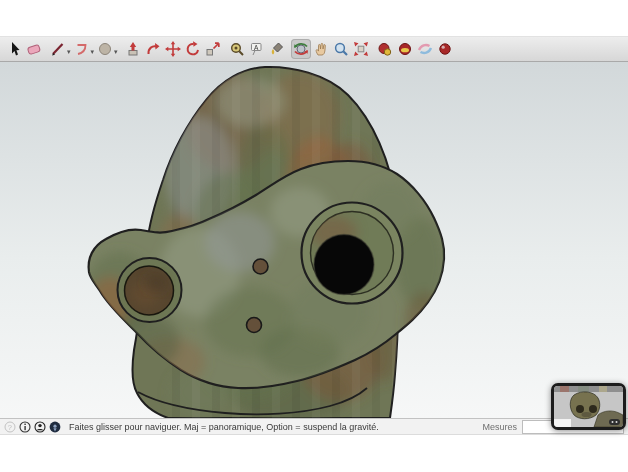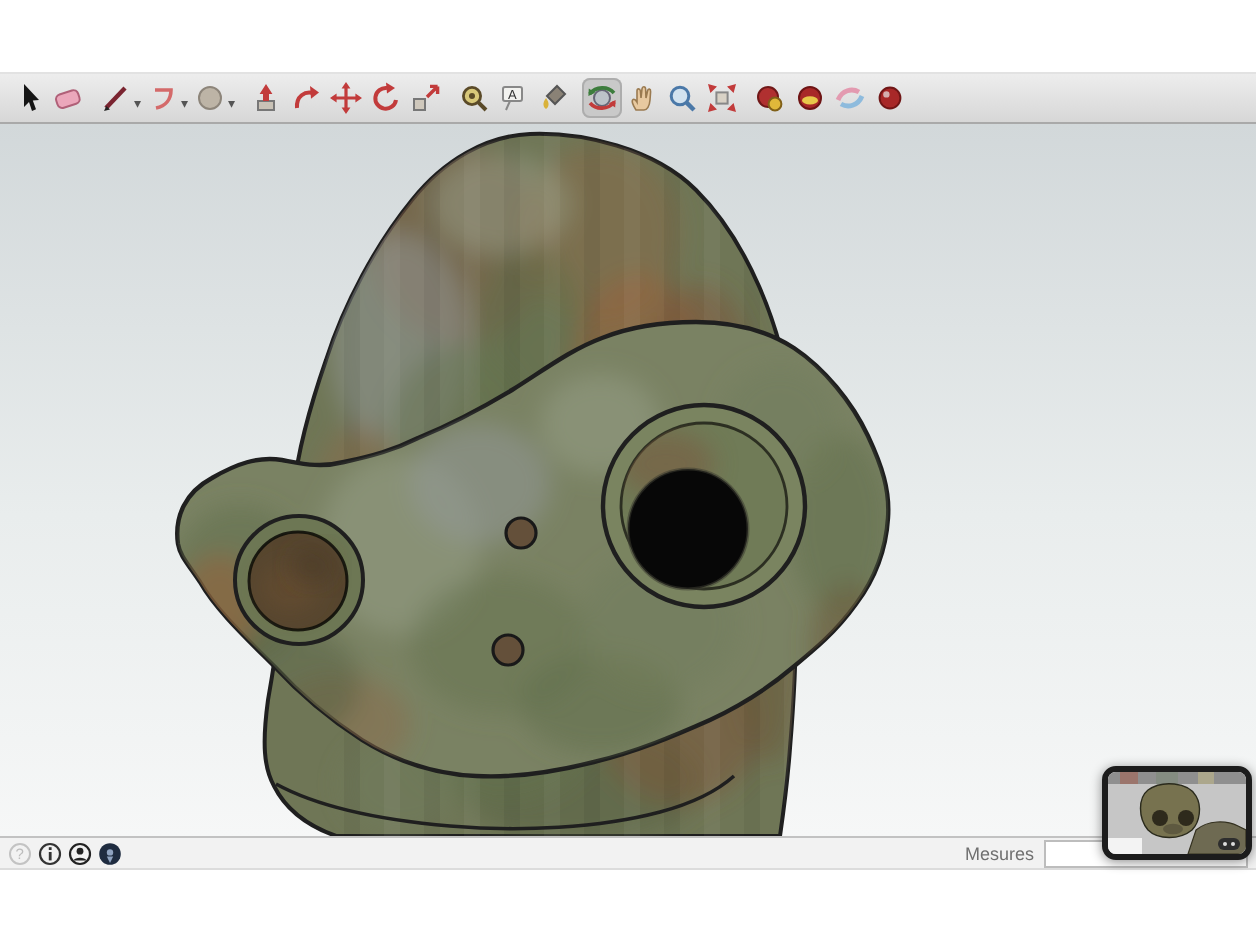--- a/index.html
+++ b/index.html
@@ -301,20 +301,21 @@
           </svg>
         </span>
         <span>
           <svg width="12" height="12" viewBox="0 0 12 12">
             <circle cx="6" cy="6" r="5.4" fill="#1f2c40"></circle>
             <circle cx="6" cy="5.2" r="1.6" fill="#8fa3c0"></circle>
             <path d="M6 10.5 L4.4 7.2 H7.6 Z" fill="#8fa3c0"></path>
           </svg>
         </span>
       </div>
+    <span class="hint">Faites glisser pour naviguer. Maj = panoramique, Option =  suspend la gravité.</span>
     <div class="measures">
       <span class="measures-label">Mesures</span>
       <input class="measures-input" value="" style="">
     </div>
   </div>
 
   <div class="preview">
     <svg width="69" height="41" viewBox="0 0 69 41">
       <rect width="69" height="41" fill="#c6c6c6"></rect>
       <rect width="69" height="6" fill="#8f8f8f"></rect>

